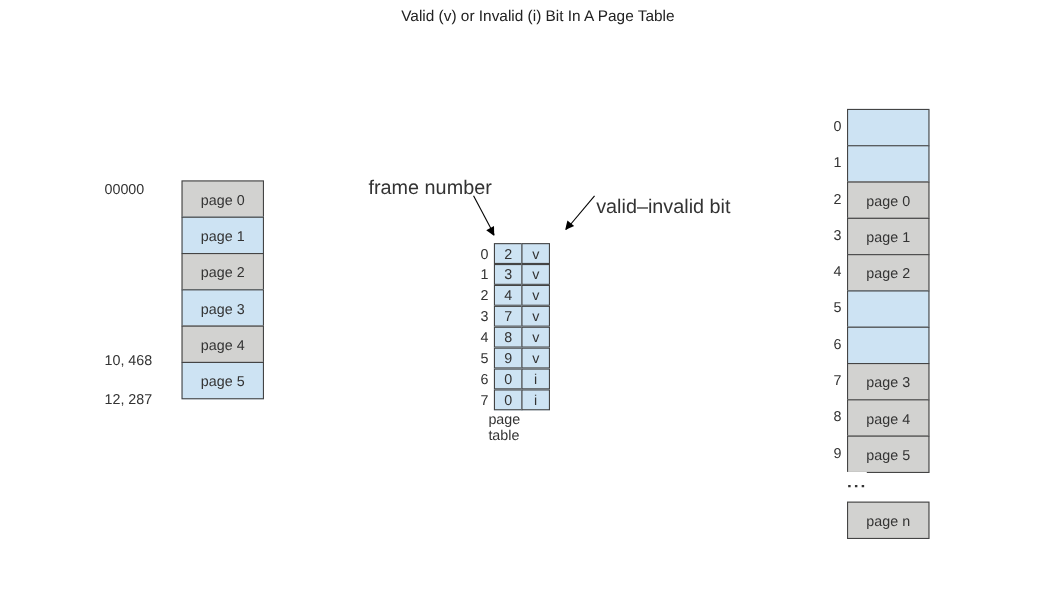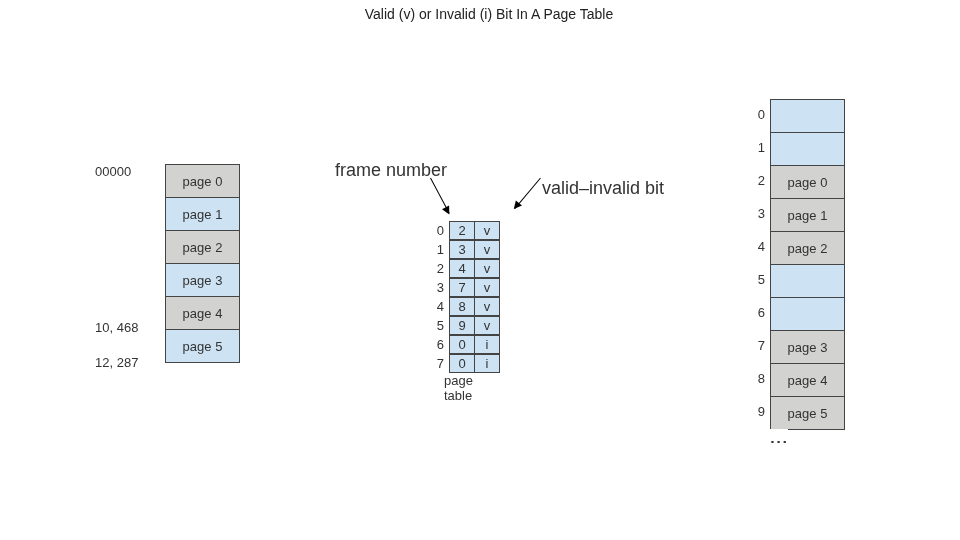--- a/index.html
+++ b/index.html
@@ -252,13 +252,16 @@
     </div>
   <div class="pm-row gray">
       <span class="pm-idx">8</span>
       <span>page 4</span>
     </div>
   <div class="pm-row gray">
       <span class="pm-idx">9</span>
       <span>page 5</span>
     </div>
   <div class="pm-row dots">⋮</div>
+  <div class="pm-row gray">
+      <span>page n</span>
+    </div>
 </div>
 
 </body></html>

